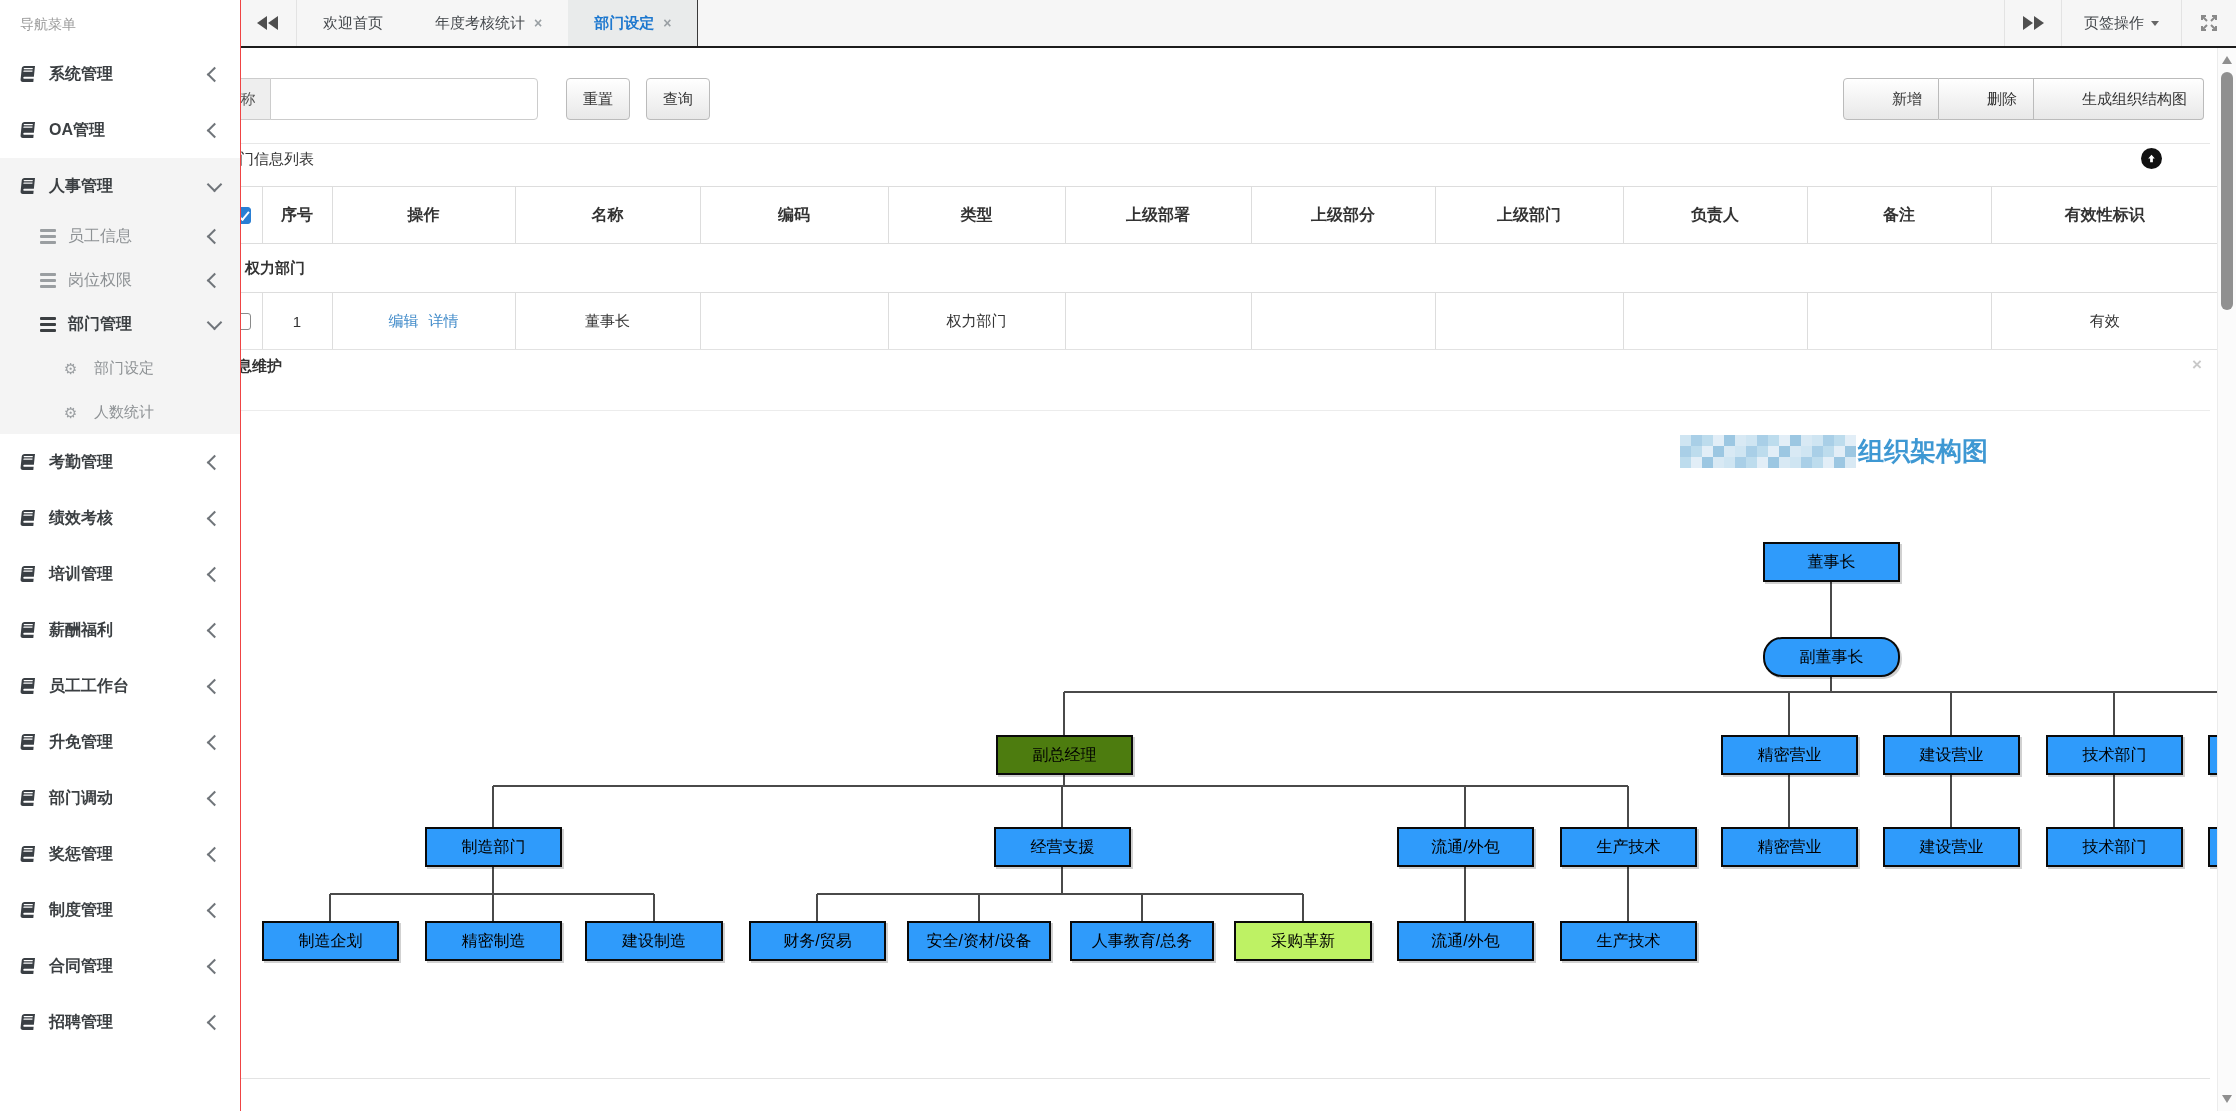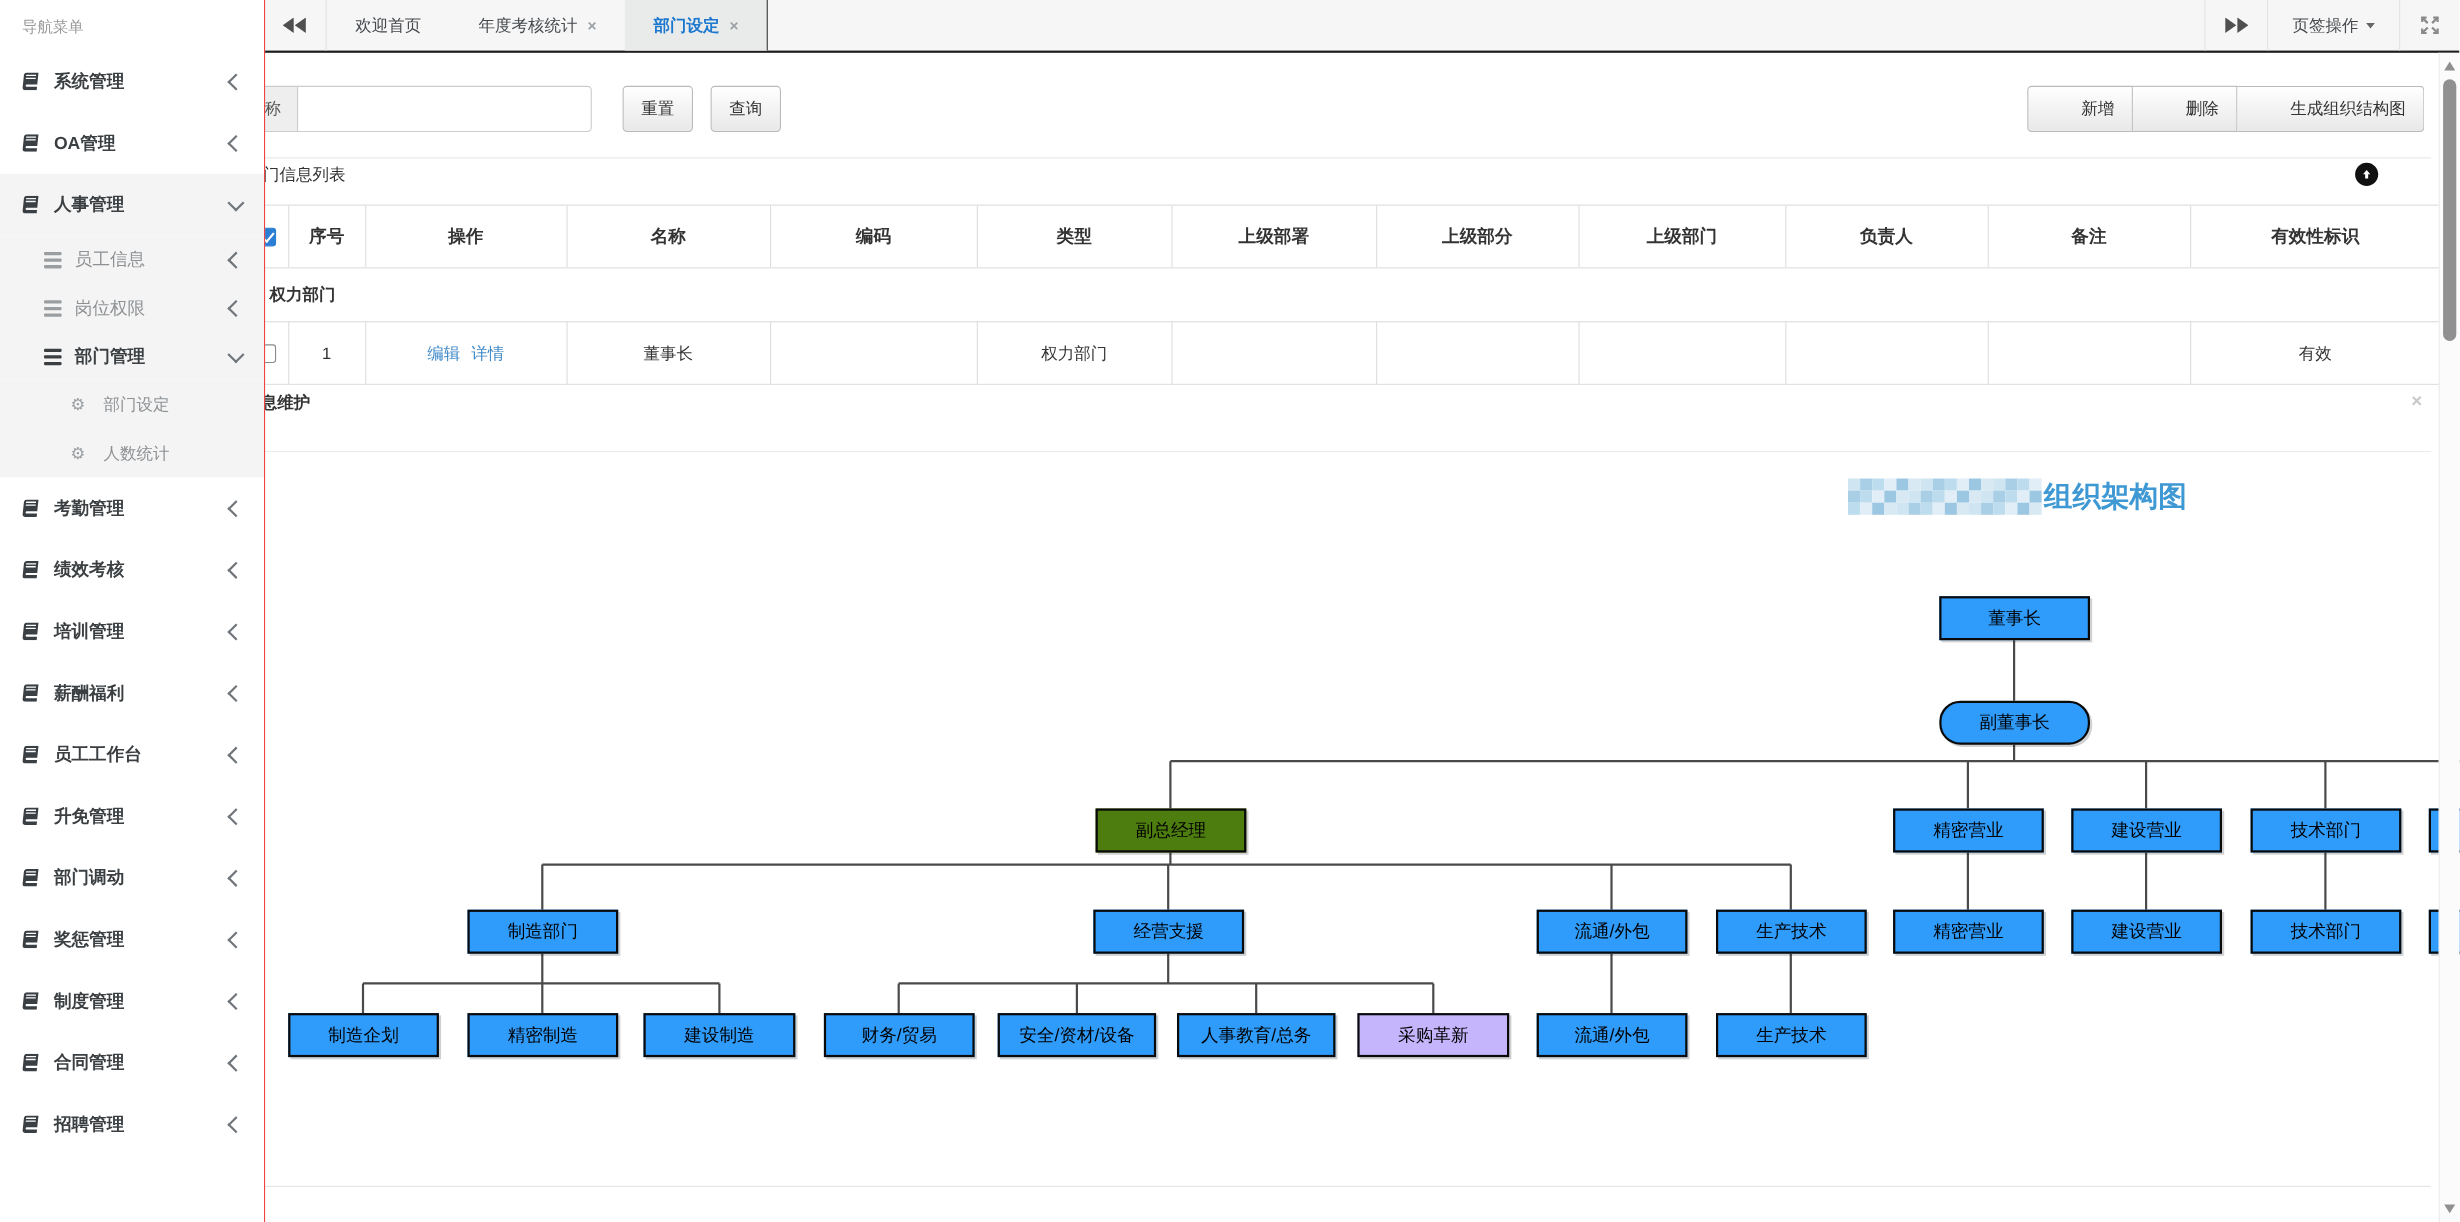--- a/index.html
+++ b/index.html
@@ -347,21 +347,21 @@
       </div>
       <div class="org-node" style="left: 749px; top: 921px; width: 137px; background: rgb(47, 155, 251);">
         <span>财务/贸易</span>
       </div>
       <div class="org-node" style="left: 907px; top: 921px; width: 144px; background: rgb(47, 155, 251);">
         <span>安全/资材/设备</span>
       </div>
       <div class="org-node" style="left: 1070px; top: 921px; width: 144px; background: rgb(47, 155, 251);">
         <span>人事教育/总务</span>
       </div>
-      <div class="org-node" style="left: 1234px; top: 921px; width: 138px; background: #c4b5fd;">
+      <div class="org-node" style="left: 1234px; top: 921px; width: 138px; background: #bef264;">
         <span>采购革新</span>
       </div>
       <div class="org-node" style="left: 1397px; top: 921px; width: 137px; background: rgb(47, 155, 251);">
         <span>流通/外包</span>
       </div>
       <div class="org-node" style="left: 1560px; top: 921px; width: 137px; background: rgb(47, 155, 251);">
         <span>生产技术</span>
       </div>
     </div>
 

